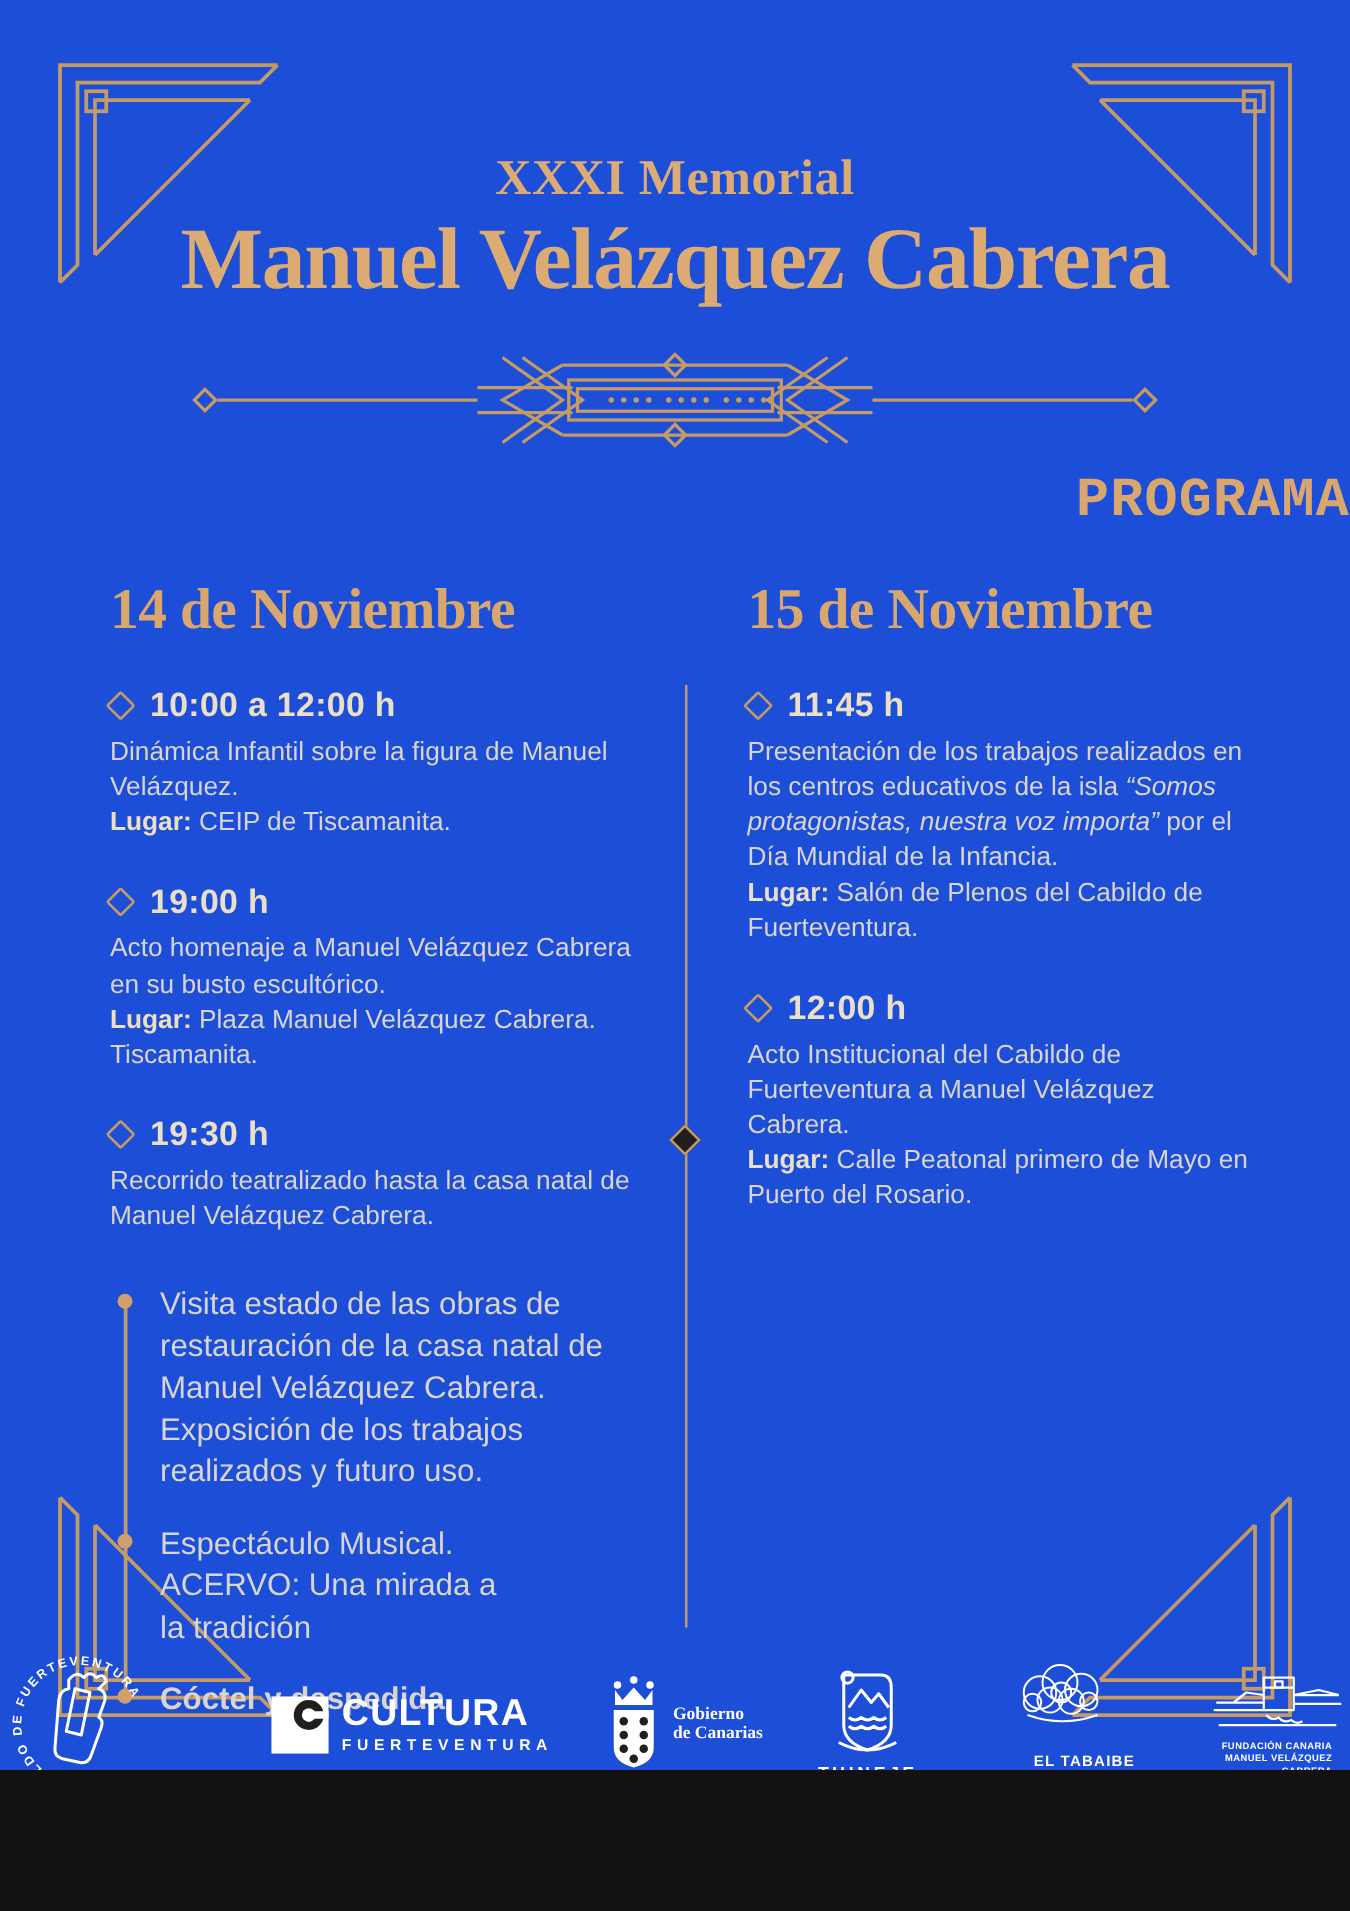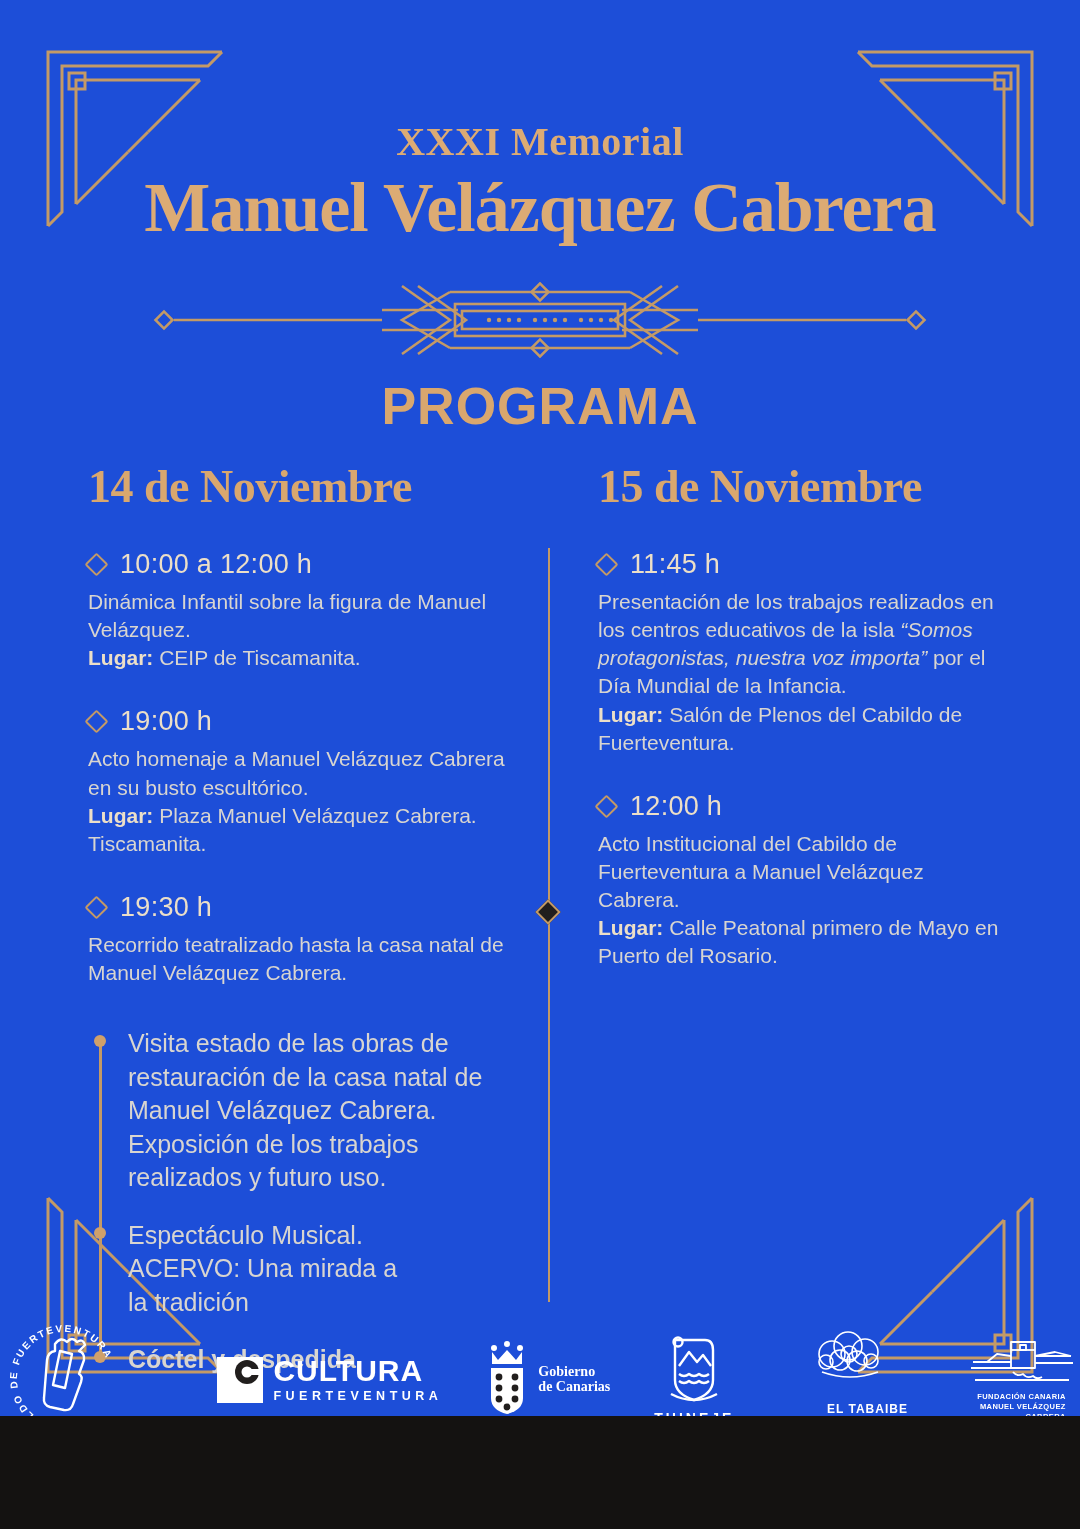--- a/index.html
+++ b/index.html
@@ -26,42 +26,42 @@
   }
   .main-title{
     position:absolute;top:168px;left:0;width:100%;
     text-align:center;
     font-family:"Liberation Serif",serif;font-weight:bold;
     font-size:70px;color:#dcab74;letter-spacing:-1px;
   }
   .deco-divider{position:absolute;top:282px;left:150px;}
   .section-title{
     position:absolute;top:376px;left:0;width:100%;
-    text-align:center;
-    font-family:Liberation Sans, sans-serif;font-weight:bold;
-    font-size:52px;color:#d9a76e;letter-spacing:1px;
+    text-align:right;
+    font-family:Liberation Mono, monospace;font-weight:bold;
+    font-size:44px;color:#d9a76e;letter-spacing:1px;
   }
   
   .columns{
     position:absolute;top:460px;left:88px;width:922px;
     display:grid;grid-template-columns:438px 412px;column-gap:72px;
   }
   .day-title{
     font-family:"Liberation Serif",serif;font-weight:bold;
     font-size:46px;color:#d9a76e;letter-spacing:-.5px;
     margin:0 0 36px 0;
   }
   .event{margin-bottom:34px;}
   .time-row{display:flex;align-items:center;gap:15px;}
   .time-diamond{
     width:13px;height:13px;flex:0 0 auto;
     border:2.5px solid #c49a66;transform:rotate(45deg);
     border-radius:2px;
   }
-  .time-text{font-weight:normal;font-size:27px;color:#ecdfc8;letter-spacing:.3px;}
+  .time-text{font-weight:bold;font-size:27px;color:#ecdfc8;letter-spacing:.3px;}
   .event-body{margin-top:8px;font-size:21px;line-height:1.34;color:#d8d5d0;}
   .event-body .lugar{font-weight:bold;color:#ecdfc8;}
   .italic{font-style:italic;}
   
   .bullets{position:relative;margin-top:40px;padding-left:40px;}
   .bullets::before{
     content:'';position:absolute;left:11px;top:16px;bottom:16px;
     width:2.5px;background:#c49a66;
   }
   .bullet{position:relative;margin-bottom:24px;font-size:25px;line-height:1.34;white-space:pre-line;}

